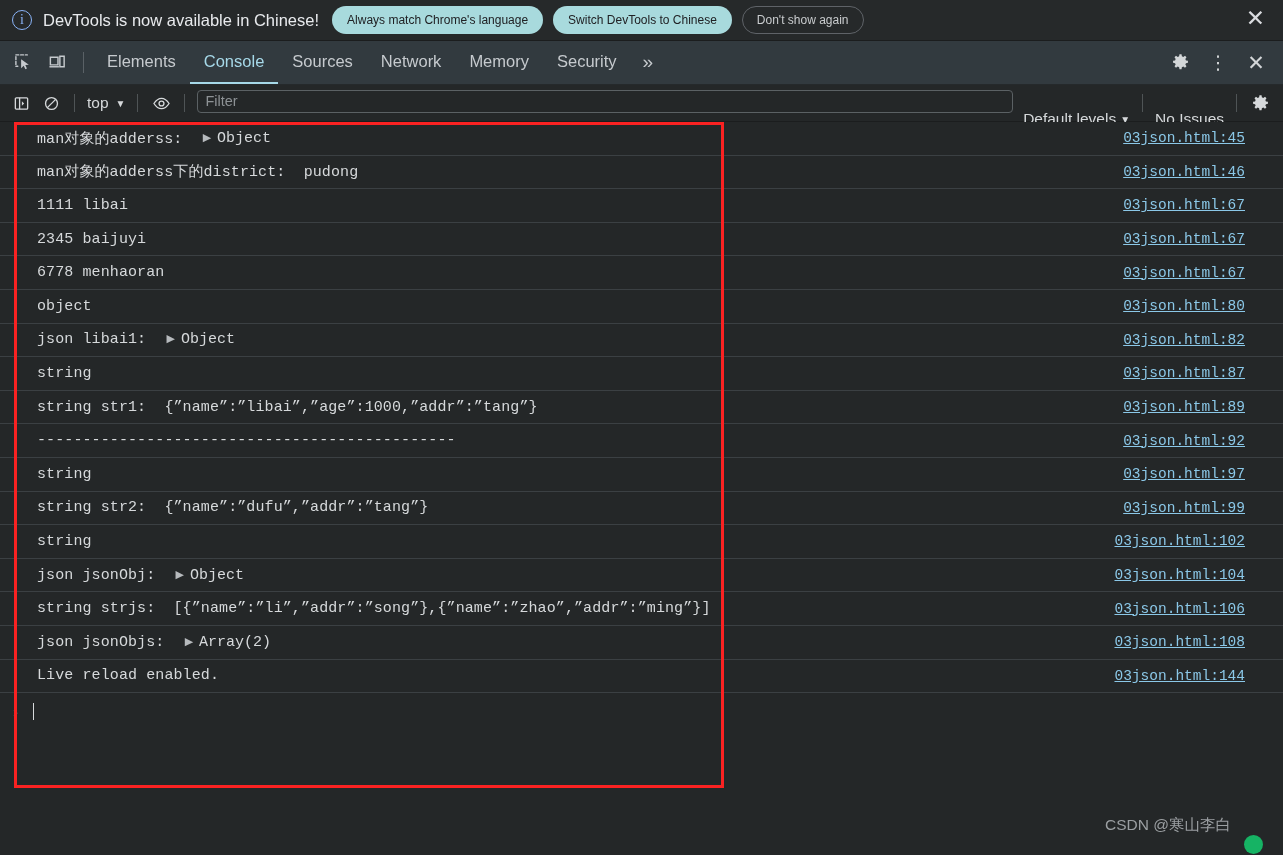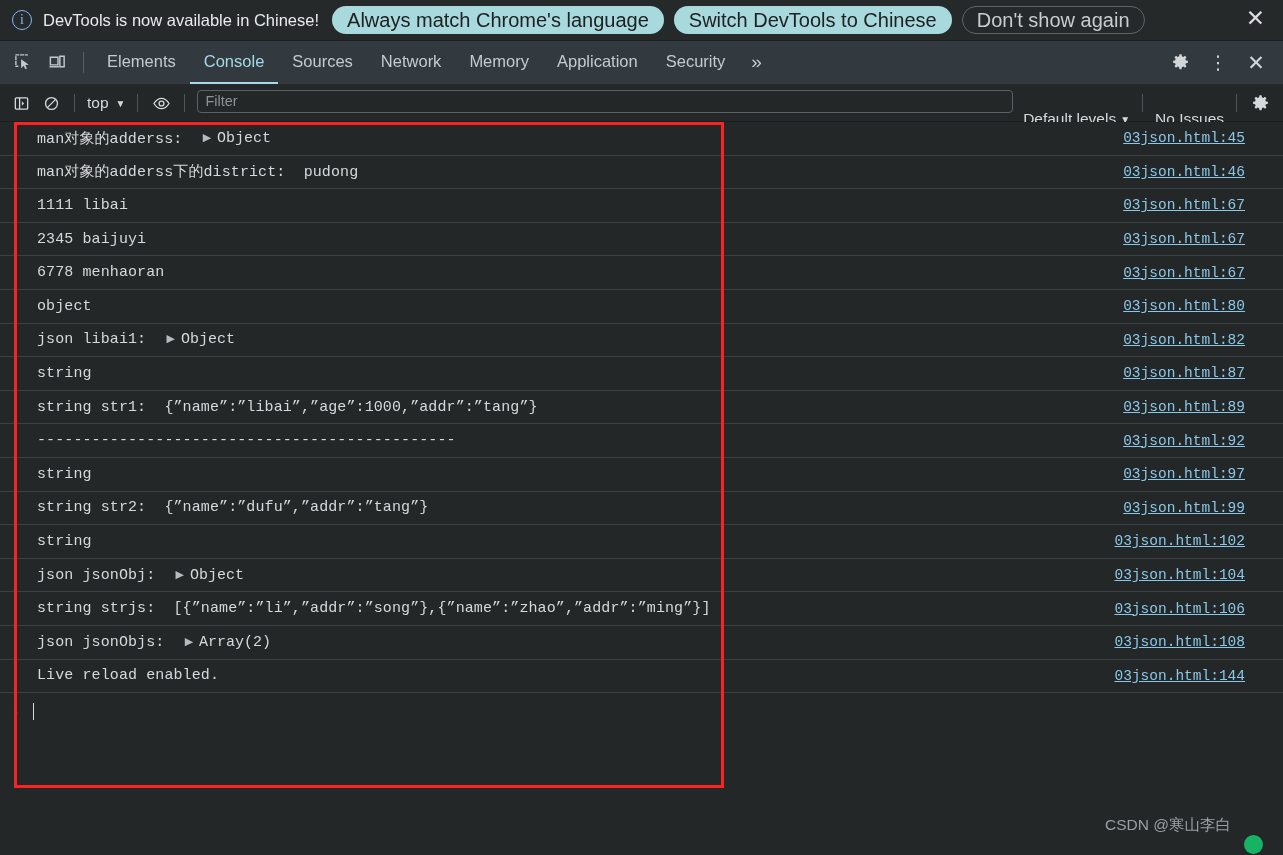--- a/index.html
+++ b/index.html
@@ -34,21 +34,21 @@
   .banner-text {
     color: #e8eaed;
     font-size: 16.5px;
     white-space: nowrap;
     margin-right: 13px;
   }
   .pill {
     height: 28px;
     border-radius: 14px;
     padding: 2px 14px;
-    font-size: 20px;
+    font-size: 12px;
     display: flex; align-items: center;
     white-space: nowrap;
     margin-right: 10px;
     cursor: pointer;
     border: 1px solid transparent;
   }
   .pill.primary { background: #a8dadd; color: #202124; }
   .pill.ghost { background: transparent; color: #c9ccce; border-color: #5f6368; }
   .banner-spacer { flex: 1 1 auto; }
   .banner-close {
@@ -252,21 +252,20 @@
       <path d="M12.5 3.5h4.5v11h-4.5z" stroke="#c6cace" stroke-width="1.5" fill="none"></path>
       <path d="M1.5 14.5h10" stroke="#c6cace" stroke-width="1.5"></path>
     </svg>
   </div>
   <div class="vsep"></div>
   <div class="tab">Elements</div>
   <div class="tab active">Console</div>
   <div class="tab">Sources</div>
   <div class="tab">Network</div>
   <div class="tab">Memory</div>
-  <div class="tab">Application</div>
   <div class="tab">Security</div>
   <div class="tab chev">»</div>
   <div class="tabbar-spacer"></div>
   <div class="tb-right">
     <div class="vsep"></div>
     <div class="tb-icon">
       <svg width="19" height="19" viewBox="0 0 20 20">
         <path d="M10 6.6a3.4 3.4 0 100 6.8 3.4 3.4 0 000-6.8zm0 1.7a1.7 1.7 0 110 3.4 1.7 1.7 0 010-3.4z" fill="#d3d6d8"></path>
         <path d="M8.9 1.4h2.2l.35 2.1 1.5.63 1.8-1.2 1.55 1.55-1.2 1.8.63 1.5 2.1.35v2.2l-2.1.35-.63 1.5 1.2 1.8-1.55 1.55-1.8-1.2-1.5.63-.35 2.1H8.9l-.35-2.1-1.5-.63-1.8 1.2L3.7 13.98l1.2-1.8-.63-1.5-2.1-.35v-2.2l2.1-.35.63-1.5-1.2-1.8L5.25 2.93l1.8 1.2 1.5-.63z" fill="#d3d6d8"></path>
       </svg>

